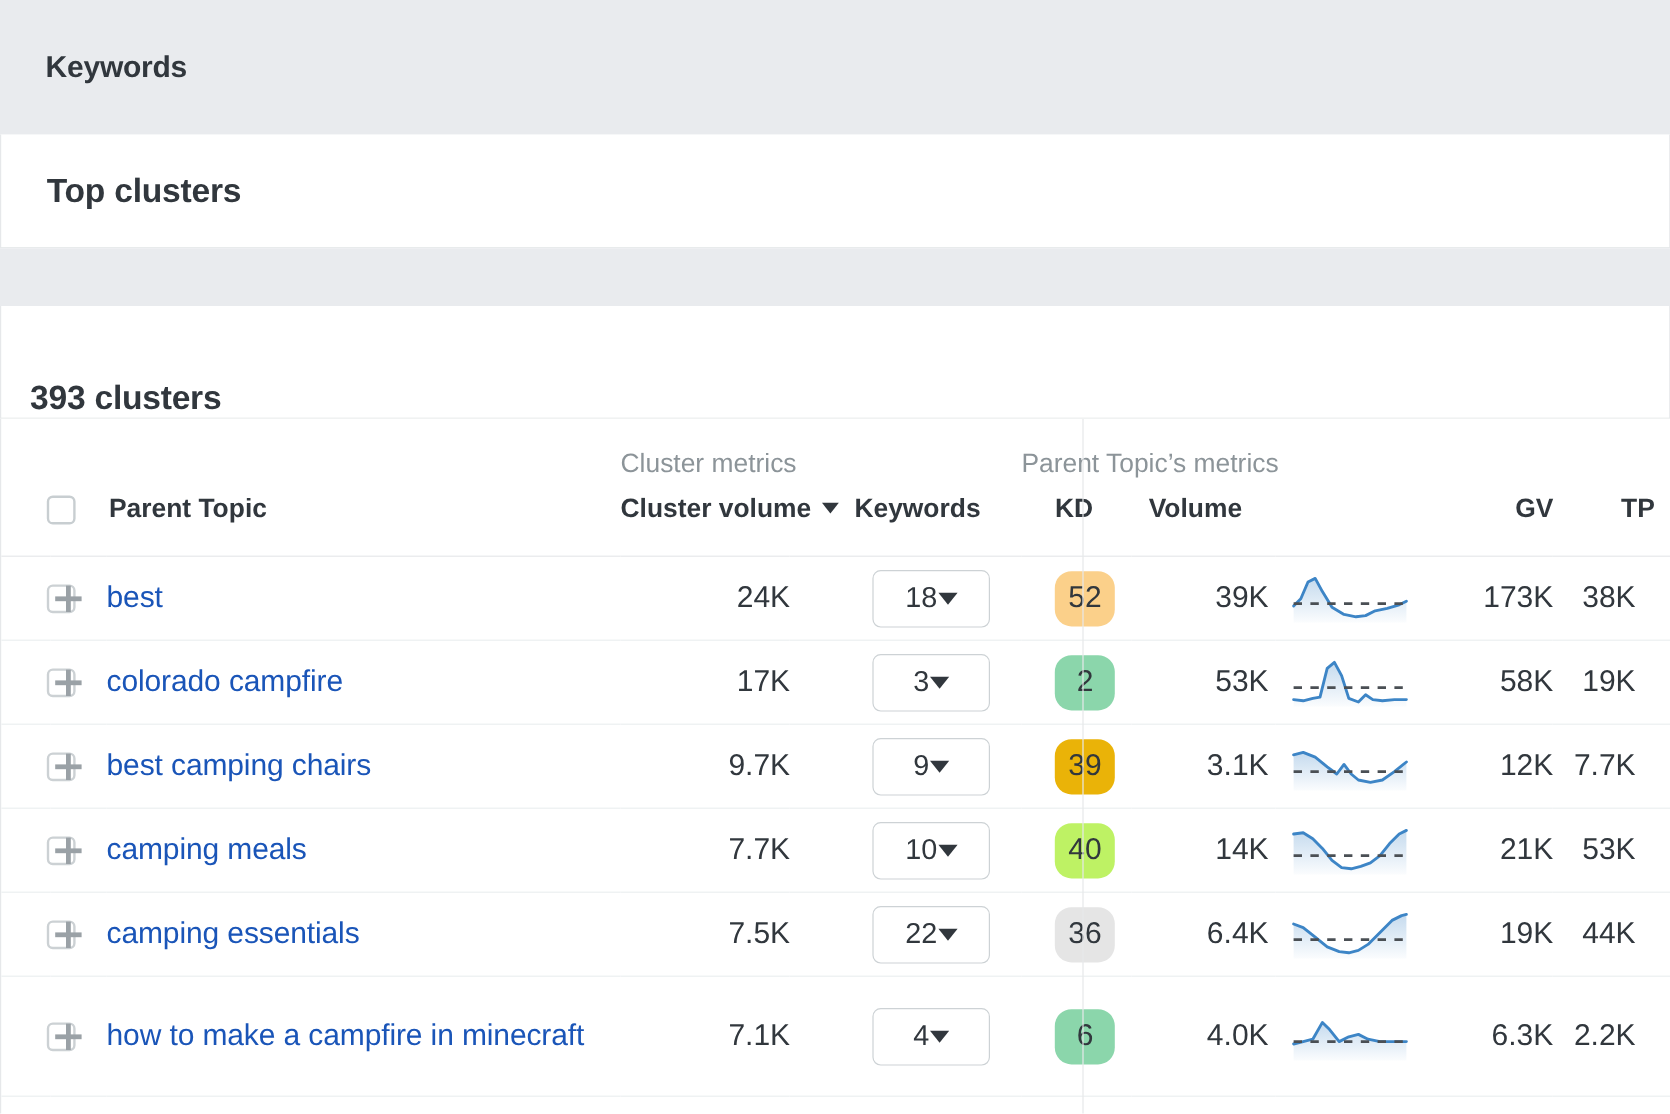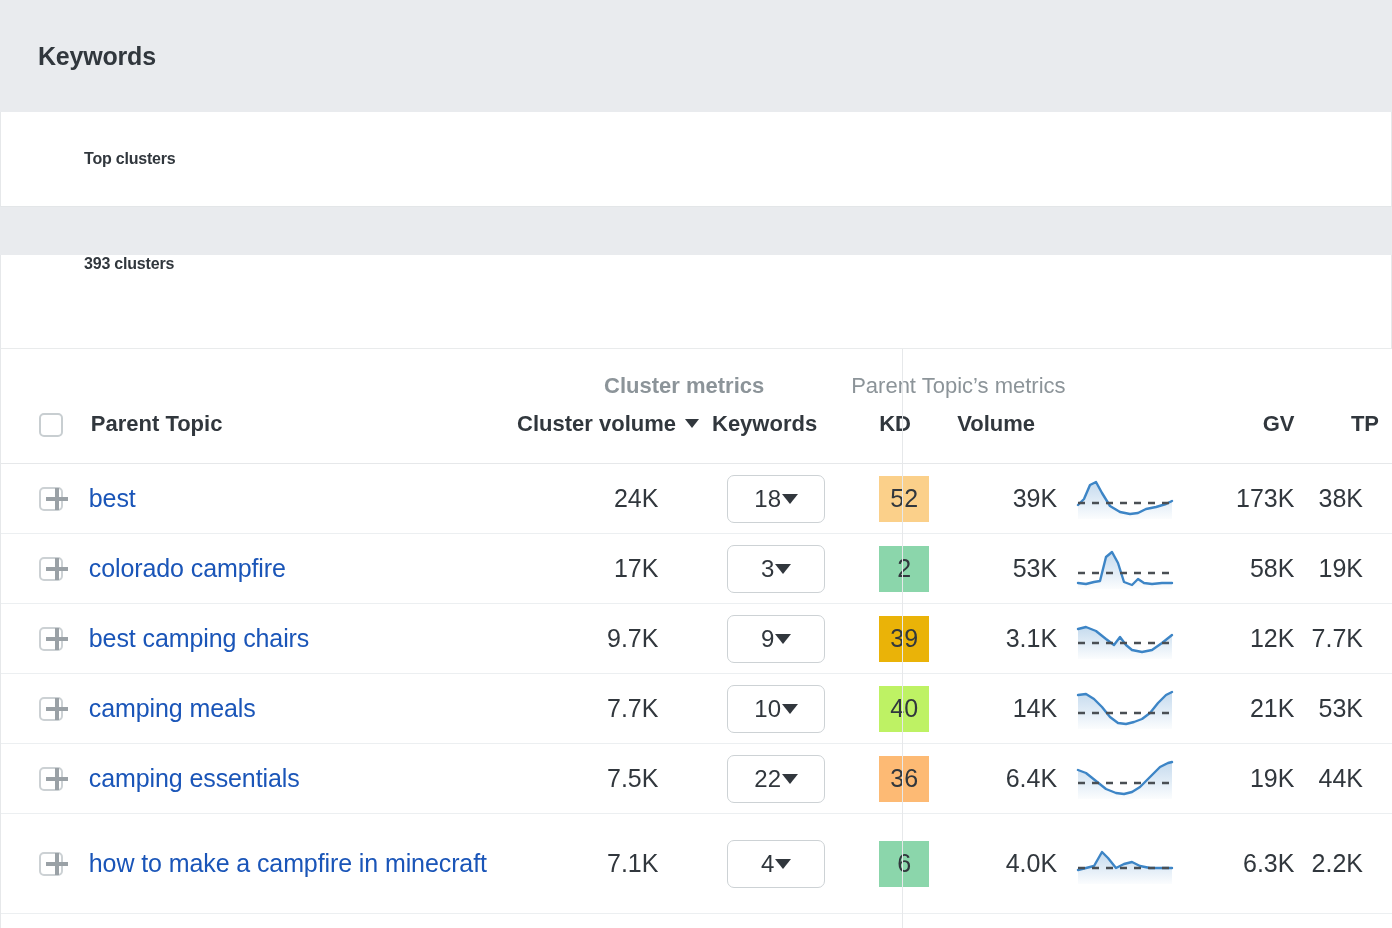--- a/index.html
+++ b/index.html
@@ -56,35 +56,34 @@
     border-right: 1px solid #e6e8ea;
   }
   .panel-topclusters {
     height: 95px;
     display: flex;
     align-items: center;
     padding-left: 38px;
     border-bottom: 1px solid #e3e6e8;
   }
   .section-title {
-    font-size: 16px;
+    font-size: 28px;
     font-weight: bold;
     color: #31373d;
     letter-spacing: -0.2px;
-    margin-left: 45px;
   }
   .gap-strip {
     height: 48px;
     background: #e9ebee;
   }
   .panel-count {
     height: 94px;
     display: flex;
-    align-items: flex-start;
-    padding-left: 38px;
+    align-items: flex-end;
+    padding-left: 24px;
     border-bottom: 1px solid #e9ebec;
   }
 
   
   .table-wrap {
     background: #fff;
     border-left: 1px solid #e6e8ea;
     position: relative;
     height: 592px;
     overflow: hidden;
@@ -121,21 +120,21 @@
     height: 56px;
     vertical-align: bottom;
     border: none;
   }
   .group-label {
     font-size: 22px;
     color: #8c9499;
     font-weight: normal;
     white-space: nowrap;
   }
-  .group-cluster { text-align: center; padding-right: 31px; font-weight: bold; }
+  .group-cluster { text-align: left; padding-right: 31px; }
   .group-parent  { text-align: left;  padding-left: 28px; }
 
   thead .headrow th {
     font-size: 22px;
     font-weight: bold;
     color: #31373d;
     padding-bottom: 26px;
     padding-top: 6px;
     vertical-align: bottom;
     white-space: nowrap;
@@ -221,21 +220,21 @@
     margin-left: 9px;
     vertical-align: 3px;
   }
 
   .cell-kd { padding-left: 28px; }
   .kd-badge {
     display: inline-flex;
     align-items: center;
     justify-content: center;
     width: 50px; height: 46px;
-    border-radius: 0;
+    border-radius: 14px;
     font-size: 25px;
     color: #31373d;
   }
   .cell-vol   { text-align: right; padding-right: 6px; }
   .cell-spark { text-align: center; }
   .cell-gv    { text-align: right; }
   .cell-tp    { text-align: right; padding-right: 30px; }
 
   .spark { display: block; margin: 0 auto; }
 </style>
@@ -449,21 +448,21 @@
               <rect x="13" y="4" width="4" height="22" fill="#9aa1a6"></rect>
               <rect x="4" y="13" width="22" height="4" fill="#9aa1a6"></rect>
             </svg>
           </td>
           <td><a class="topic-link">camping essentials</a></td>
           <td class="cell-cvol">7.5K</td>
           <td class="cell-kw"><span class="kw-select">
               <span>22</span>
               <span class="caret"></span>
             </span></td>
-          <td class="cell-kd"><span class="kd-badge" style="background:#fdba74">36</span></td>
+          <td class="cell-kd"><span class="kd-badge" style="background:#e5e5e5">36</span></td>
           <td class="cell-vol">6.4K</td>
           <td class="cell-spark">
             <svg class="spark" width="100" height="40" viewBox="0 0 100 40">
               <defs>
                 <linearGradient id="g4" x1="0" y1="0" x2="0" y2="1">
                   <stop offset="0%" stop-color="#3d85c6" stop-opacity="0.30"></stop>
                   <stop offset="100%" stop-color="#3d85c6" stop-opacity="0.02"></stop>
                 </linearGradient>
               </defs>
               <path d="M2,11 L10,14 L20,22 L30,30 L40,34 L48,35 L56,33 L64,28 L74,18 L84,8 L92,4 L96,3 L96,40 L2,40 Z" fill="url(#g4)"></path>

